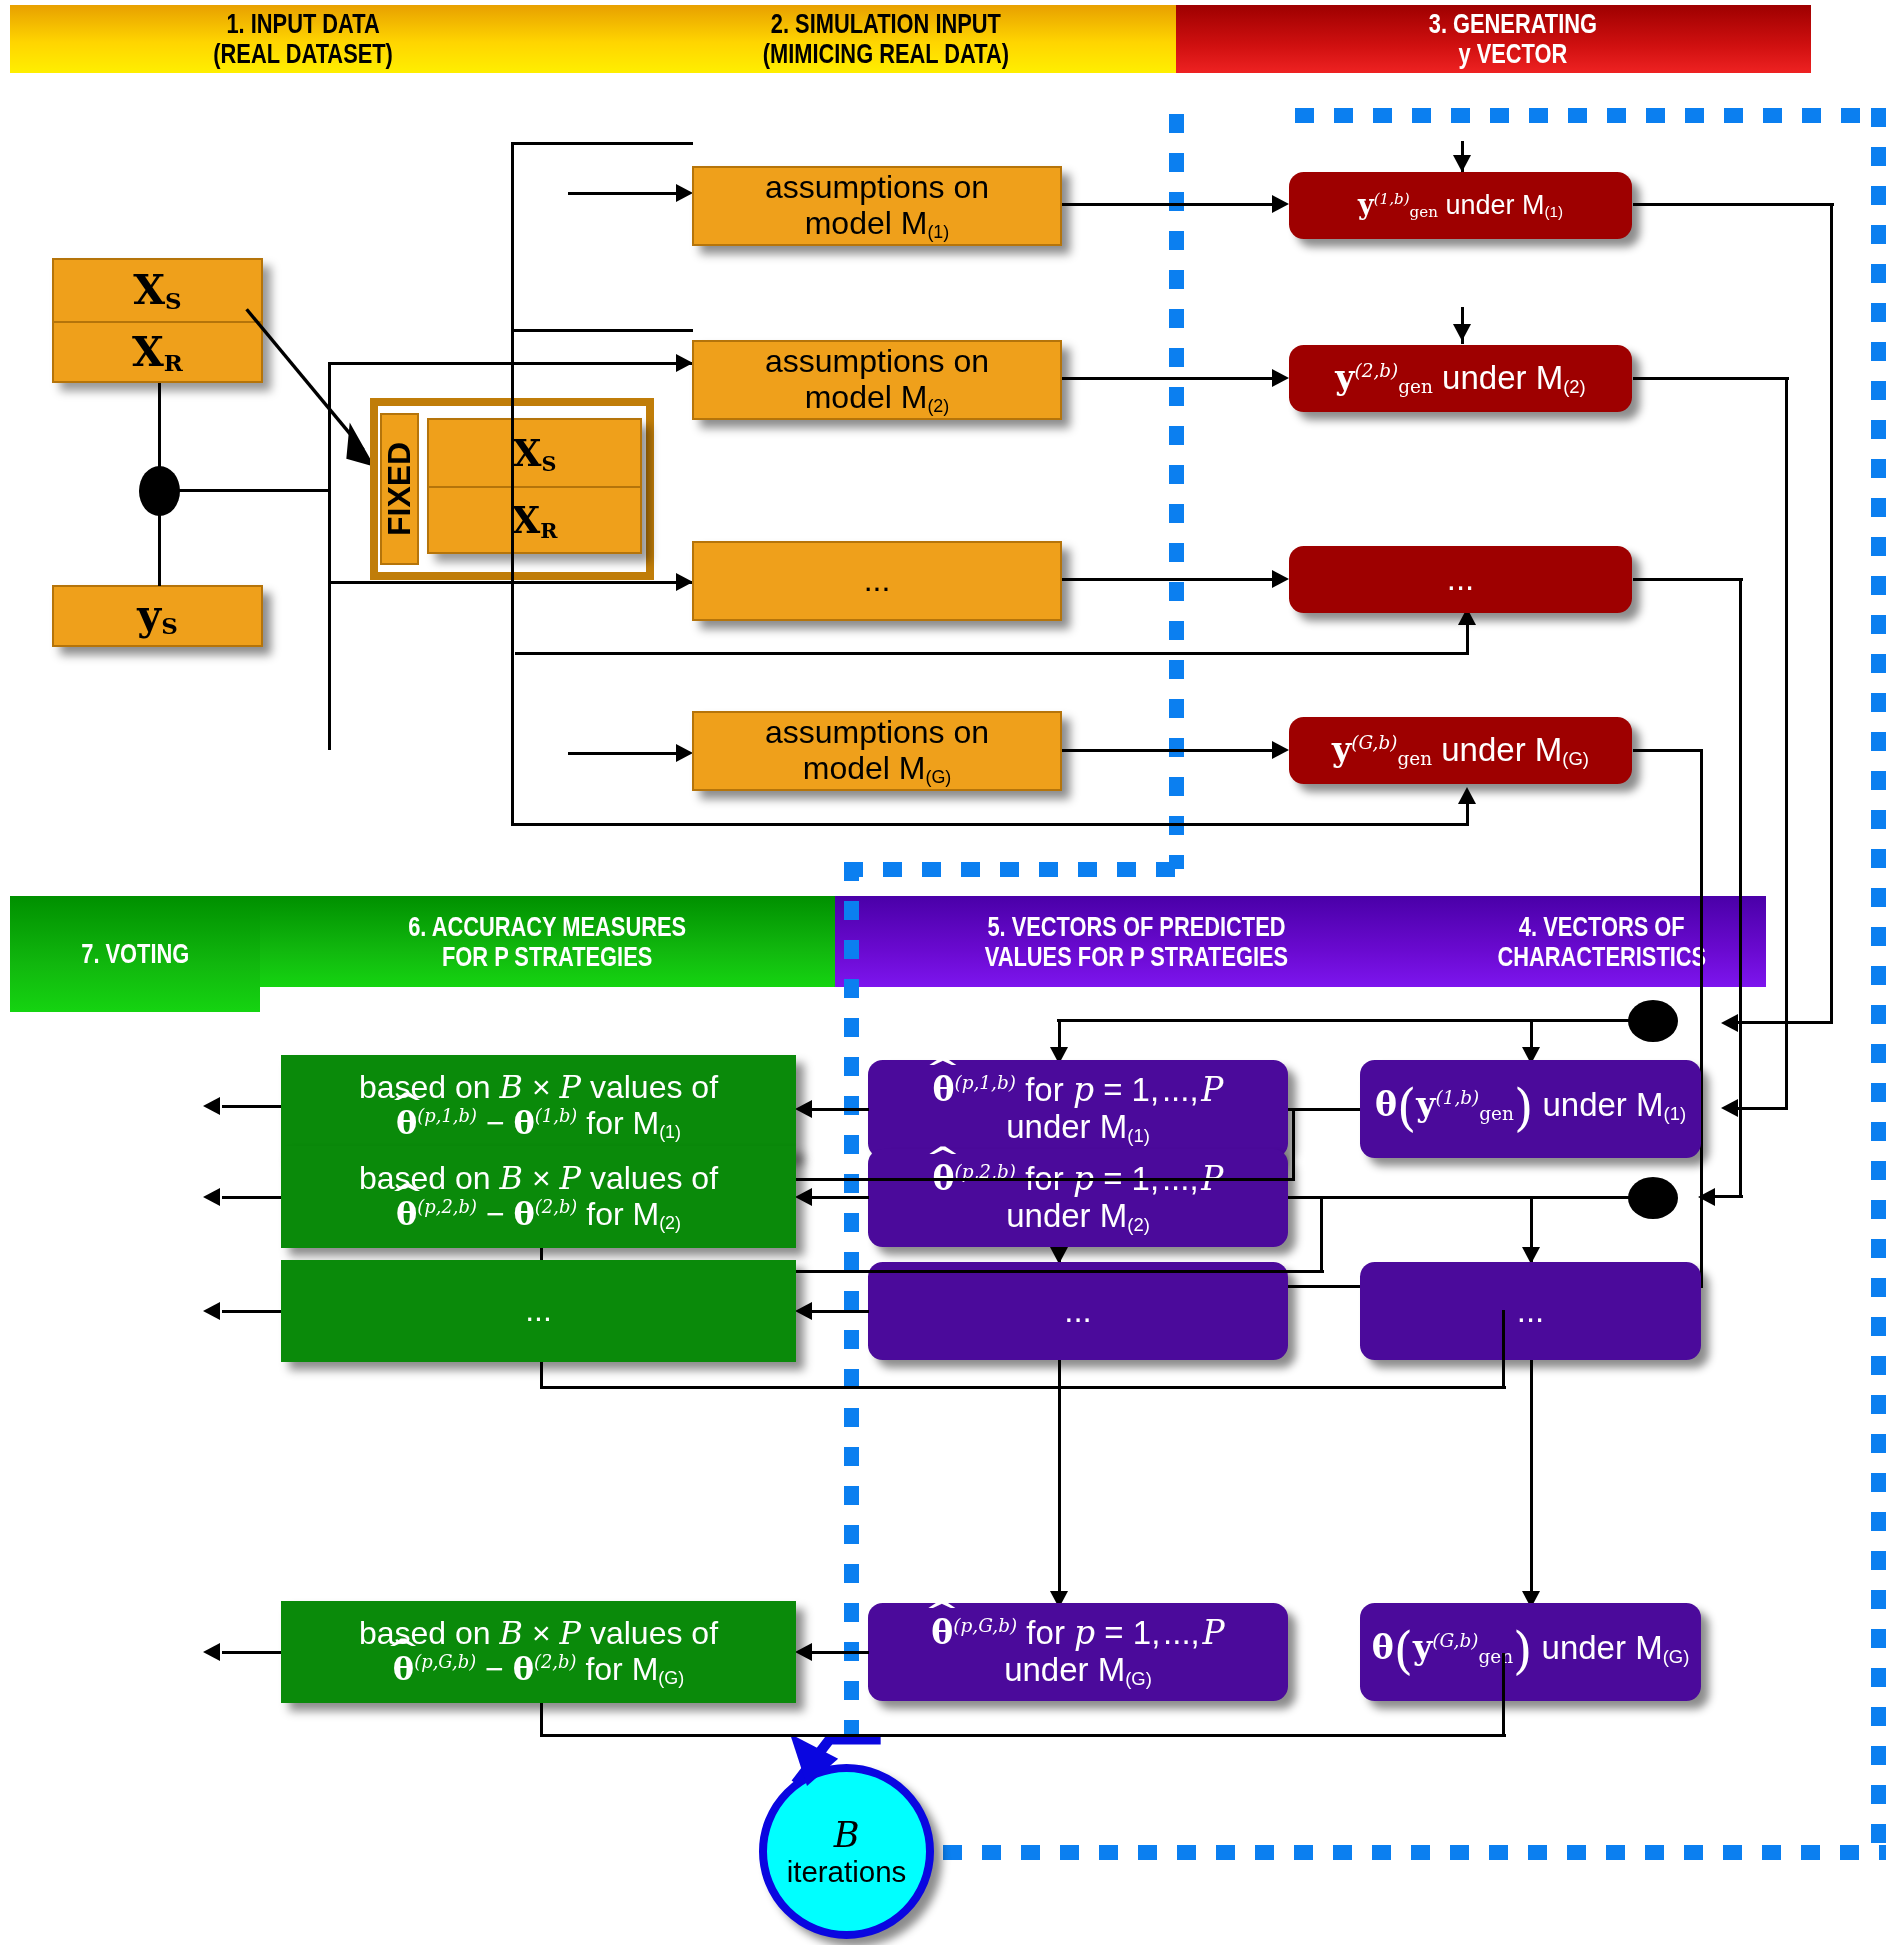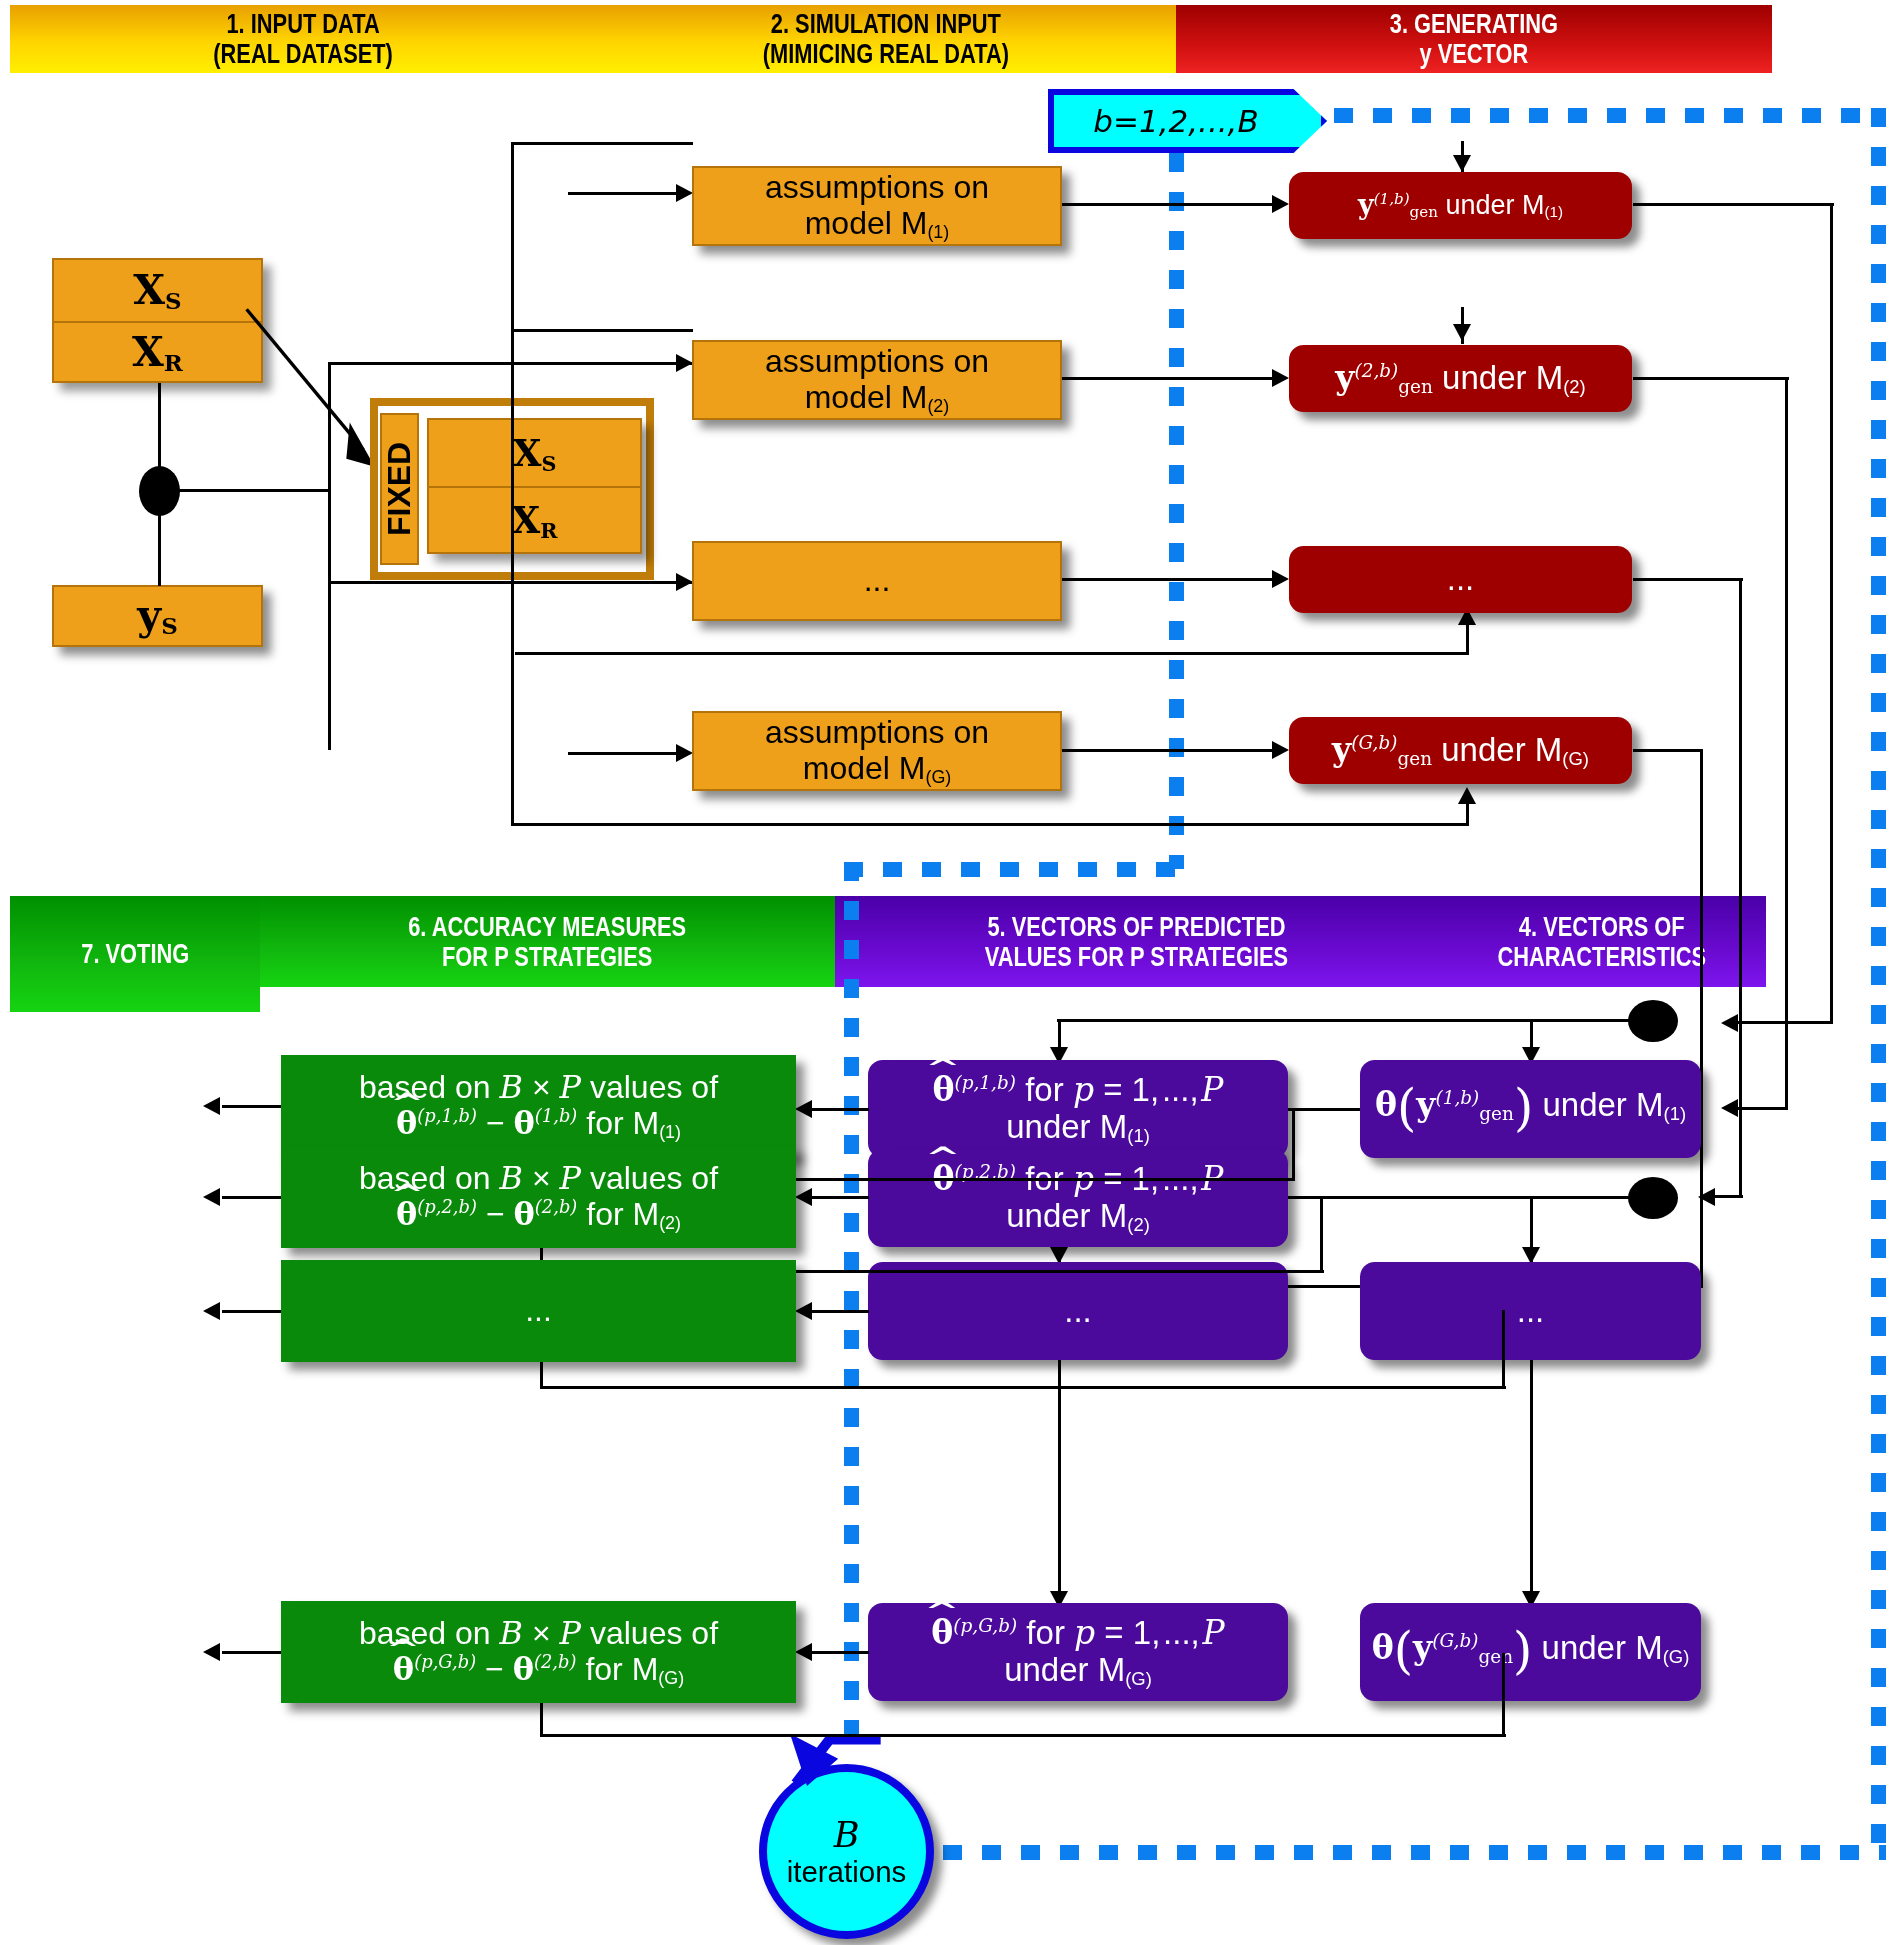--- a/index.html
+++ b/index.html
@@ -5,21 +5,21 @@
   html,body{margin:0;padding:0;background:#fff;}
   body{font-family:"Liberation Sans",sans-serif;}
   #root{position:relative;width:1900px;height:1946px;background:#fff;overflow:hidden;}
 
   .band{position:absolute;display:flex;align-items:center;justify-content:center;
         text-align:center;line-height:1.06;color:#000;}
   .band .txt{font-family:"Liberation Sans",sans-serif;font-weight:bold;
         font-stretch:condensed;transform:scaleX(0.78);transform-origin:center;white-space:pre;}
 
   .band-yellow{background:linear-gradient(180deg,#e8a000 0%,#ffd500 55%,#ffef00 100%);}
-  .band-red{background:linear-gradient(180deg,#9e0000 0%,#d01010 60%,#ee2222 100%);color:#fff;}
+  .band-red{background:linear-gradient(180deg,#9e0000 0%,#d01010 60%,#ee2222 100%);color:#fff;padding-left:39px;}
   .band-green{background:linear-gradient(180deg,#009000 0%,#11b80e 60%,#15d411 100%);color:#fff;}
   .band-purple{background:linear-gradient(180deg,#4a00a8 0%,#6a0ad0 60%,#7d15ee 100%);color:#fff;}
 
   .box{position:absolute;box-sizing:border-box;display:flex;align-items:center;
        justify-content:center;text-align:center;line-height:1.12;
        box-shadow:8px 8px 9px rgba(0,0,0,0.45);}
   .orange{background:#efa01b;border:2.3px solid #b5740a;color:#000;}
   .red{background:#9e0000;border-radius:14.8px;color:#fff;}
   .green{background:#0a8a0a;color:#fff;}
   .purple{background:#4b0a9b;border-radius:14.8px;color:#fff;}
@@ -101,23 +101,20 @@
 CHARACTERISTICS</div>
   </div>
 
   <div class="dashsegv" style="left:1169px;top:114px;width:14.8px;height:755px;"></div>
   <div class="dashseg" style="left:844px;top:862px;width:341px;height:14.8px;"></div>
   <div class="dashsegv" style="left:844px;top:862px;width:14.8px;height:886px;"></div>
   <div class="dashseg" style="left:943px;top:1845px;width:943px;height:14.8px;"></div>
   <div class="dashsegv" style="left:1871px;top:108px;width:14.8px;height:1752px;"></div>
   <div class="dashseg" style="left:1295px;top:108px;width:591px;height:14.8px;"></div>
 
-  <div class="bchip" style="left:1048px;top:89px;width:267px;height:52px;">
-    <div class="inner" style="font-size:31px;margin-right:23px;">b=1,2,...,B</div>
-  </div>
 
   <div class="circle" style="left:759px;top:1764px;width:159px;height:159px;">
     <div class="it" style="font-size:35px;">B</div>
     <div class="sans" style="font-size:29.5px;">iterations</div>
   </div>
 
   <svg style="position:absolute;left:784px;top:1727px;width:131px;height:68px;" viewBox="0 0 230 120" width="131" height="68">
     <path d="M20 100 L80 22 L170 22" stroke="#0a06e0" stroke-width="18" fill="none"></path>
     <path d="M10 12 L95 56 L40 104 Z" fill="#0a06e0"></path>
   </svg>

